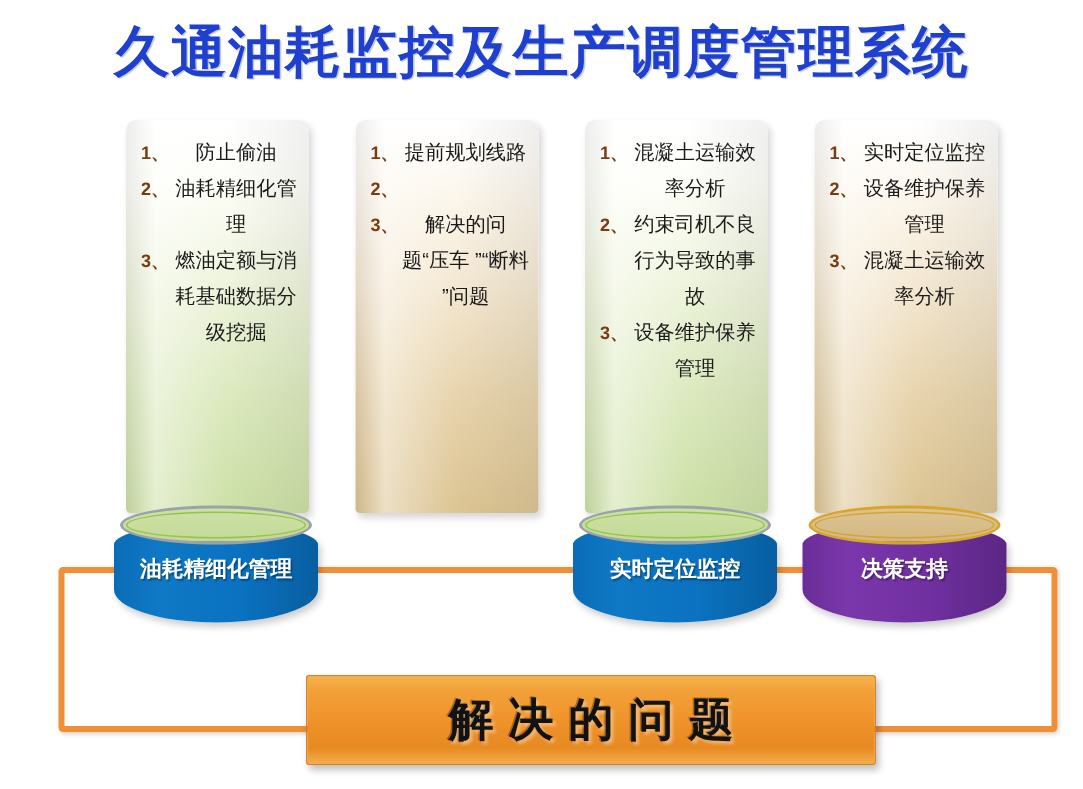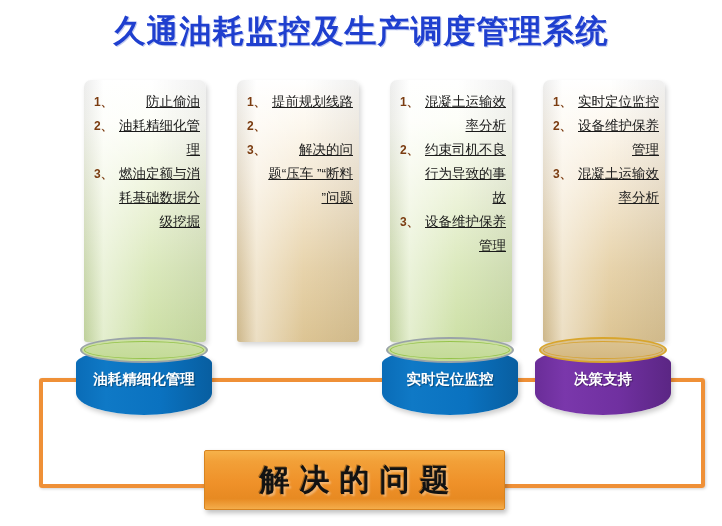--- a/index.html
+++ b/index.html
@@ -19,21 +19,21 @@
     background: #ffffff;
   }
 
   
   .title {
     position: absolute;
     left: 0;
     top: 10px;
     width: 722px;
     text-align: center;
-    font-size: 32px;
+    font-size: 37px;
     font-weight: bold;
     color: #1f3fcf;
     letter-spacing: 1px;
     text-shadow: 1px 1px 0 rgba(120,140,220,0.45);
     white-space: nowrap;
   }
 
   
   .connector {
     position: absolute;
@@ -105,23 +105,22 @@
   .tube-num {
     flex: 0 0 auto;
     color: #7a3b10;
     font-size: 12px;
     font-weight: bold;
     padding-right: 2px;
     line-height: 24px;
   }
   .tube-text {
     flex: 1 1 auto;
-    text-align: right;
+    text-align: center;
     word-break: break-all;
-    text-decoration: underline;
   }
 
   
   .base {
     position: absolute;
     left: 0;
     top: 257px;
     width: 136px;
     height: 78px;
   }
@@ -183,21 +182,21 @@
     text-shadow: 1px 1px 1px rgba(0,0,0,0.35);
     white-space: nowrap;
     z-index: 3;
   }
 
   
   .banner {
     position: absolute;
     left: 204px;
     top: 450px;
-    width: 301px;
+    width: 380px;
     height: 60px;
     background: linear-gradient(to bottom, #f6b24a 0%, #f2a038 18%, #ef9129 55%, #e78a22 82%, #f4ad4b 100%);
     border: 1px solid #d78420;
     border-radius: 2px;
     box-shadow: 2px 3px 5px rgba(0,0,0,0.25);
     display: flex;
     align-items: center;
     justify-content: center;
   }
   .banner-text {

